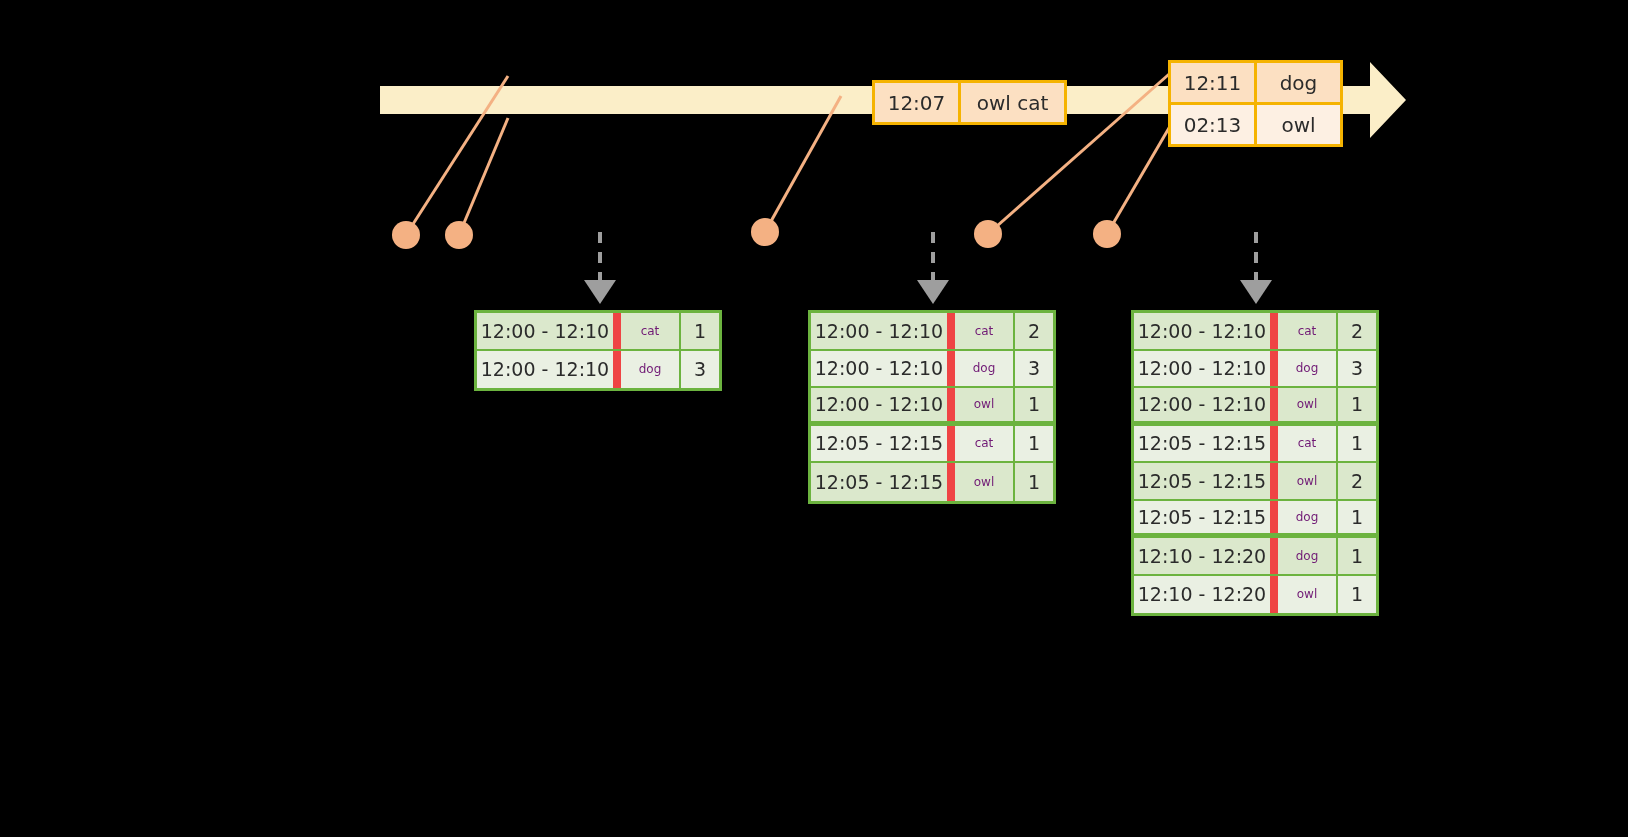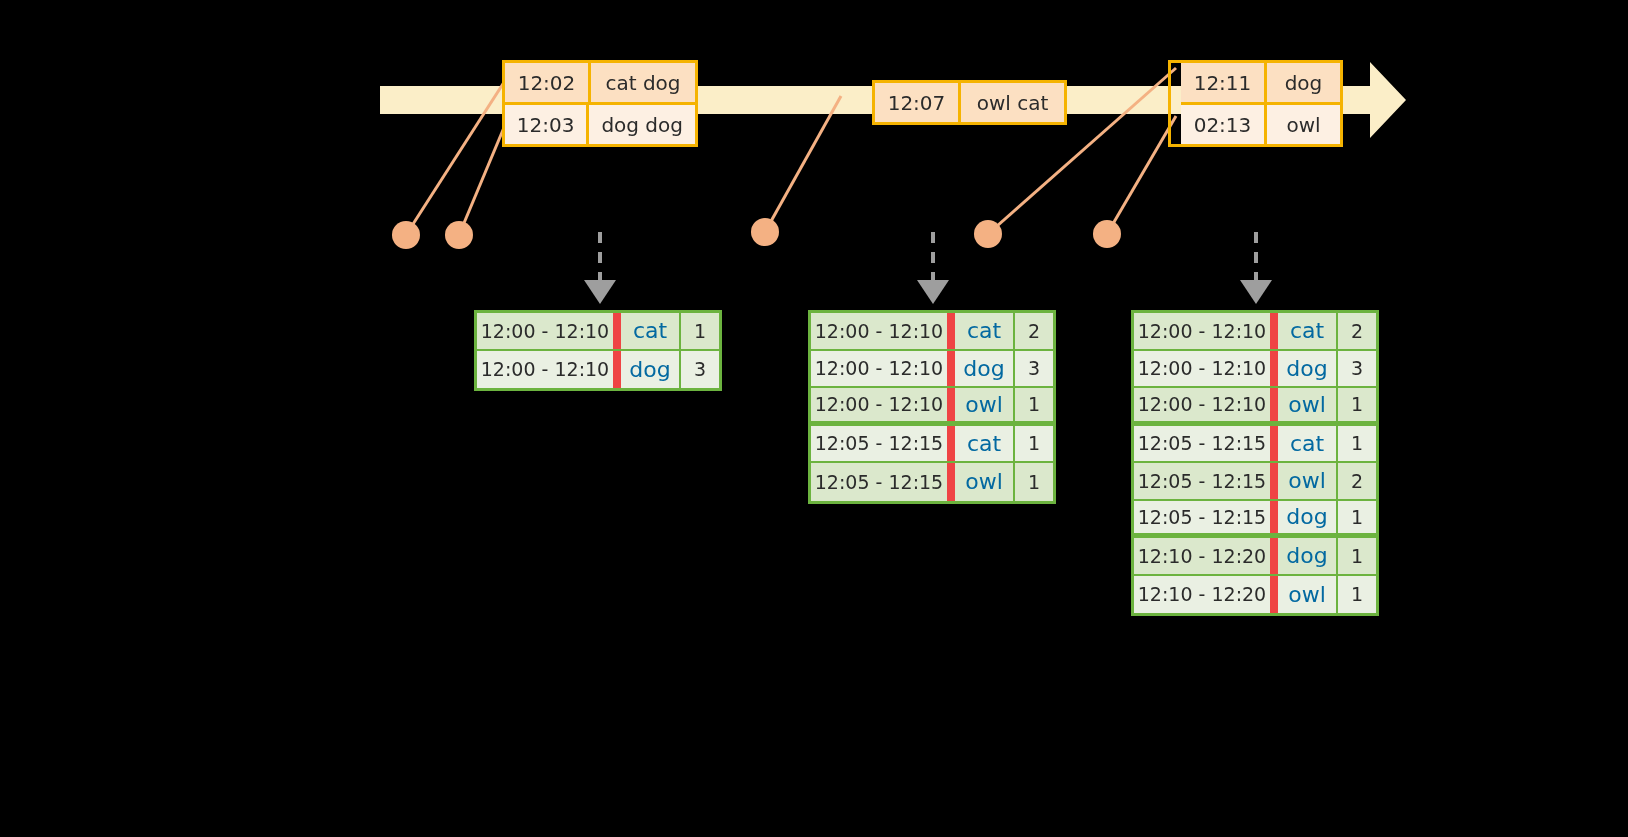--- a/index.html
+++ b/index.html
@@ -62,21 +62,21 @@
     justify-content: center;
     font-size: 20px;
     color: #2b2b2b;
     padding: 0 12px;
     box-sizing: border-box;
     white-space: nowrap;
   }
 
   #box-a { left: 502px; top: 60px; width: 196px; }
   #box-b { left: 836px; top: 80px; width: 195px; margin-left: 36px; }
-  #box-c { left: 1168px; top: 60px; width: 175px; padding-left: 10px; }
+  #box-c { left: 1168px; top: 60px; width: 175px; }
 
   
   .result-table {
     position: absolute;
     border: 3px solid #6cb33f;
     box-sizing: border-box;
     z-index: 4;
   }
   .res-row {
     display: flex;
@@ -96,22 +96,22 @@
     font-size: 19px;
     color: #2b2b2b;
     border-right: 8px solid #ef4444;
     box-sizing: border-box;
     white-space: nowrap;
   }
   .res-word {
     display: flex;
     align-items: center;
     justify-content: center;
-    font-size: 22px;
-    color: #0369a1;
+    font-size: 12px;
+    color: #701a75;
     border-right: 2px solid #6cb33f;
     box-sizing: border-box;
   }
   .res-count {
     display: flex;
     align-items: center;
     justify-content: center;
     font-size: 19px;
     color: #2b2b2b;
     box-sizing: border-box;
@@ -164,30 +164,20 @@
       <circle cx="1107" cy="234" r="14"></circle>
     </g>
 
     <g stroke="#9e9e9e" stroke-width="4" stroke-dasharray="11,9" fill="none">
       <line x1="600" y1="232" x2="600" y2="292" marker-end="url(#grayhead)"></line>
       <line x1="933" y1="232" x2="933" y2="292" marker-end="url(#grayhead)"></line>
       <line x1="1256" y1="232" x2="1256" y2="292" marker-end="url(#grayhead)"></line>
     </g>
   </svg>
 
-  <div class="event-box" id="box-a">
-    <div class="event-row shade-a">
-      <div class="event-time">12:02</div>
-      <div class="event-words">cat dog</div>
-    </div>
-    <div class="event-row shade-b">
-      <div class="event-time">12:03</div>
-      <div class="event-words">dog dog</div>
-    </div>
-  </div>
 
   <div class="event-box" id="box-b">
     <div class="event-row shade-a">
       <div class="event-time">12:07</div>
       <div class="event-words">owl cat</div>
     </div>
   </div>
 
   <div class="event-box" id="box-c">
     <div class="event-row shade-a">

